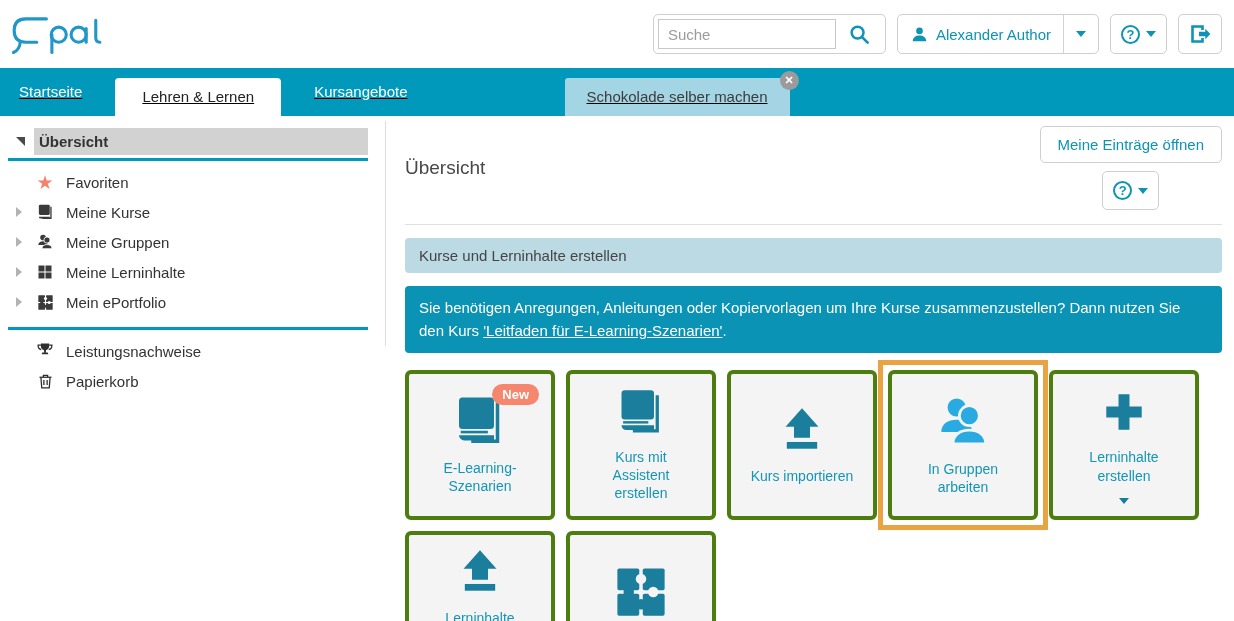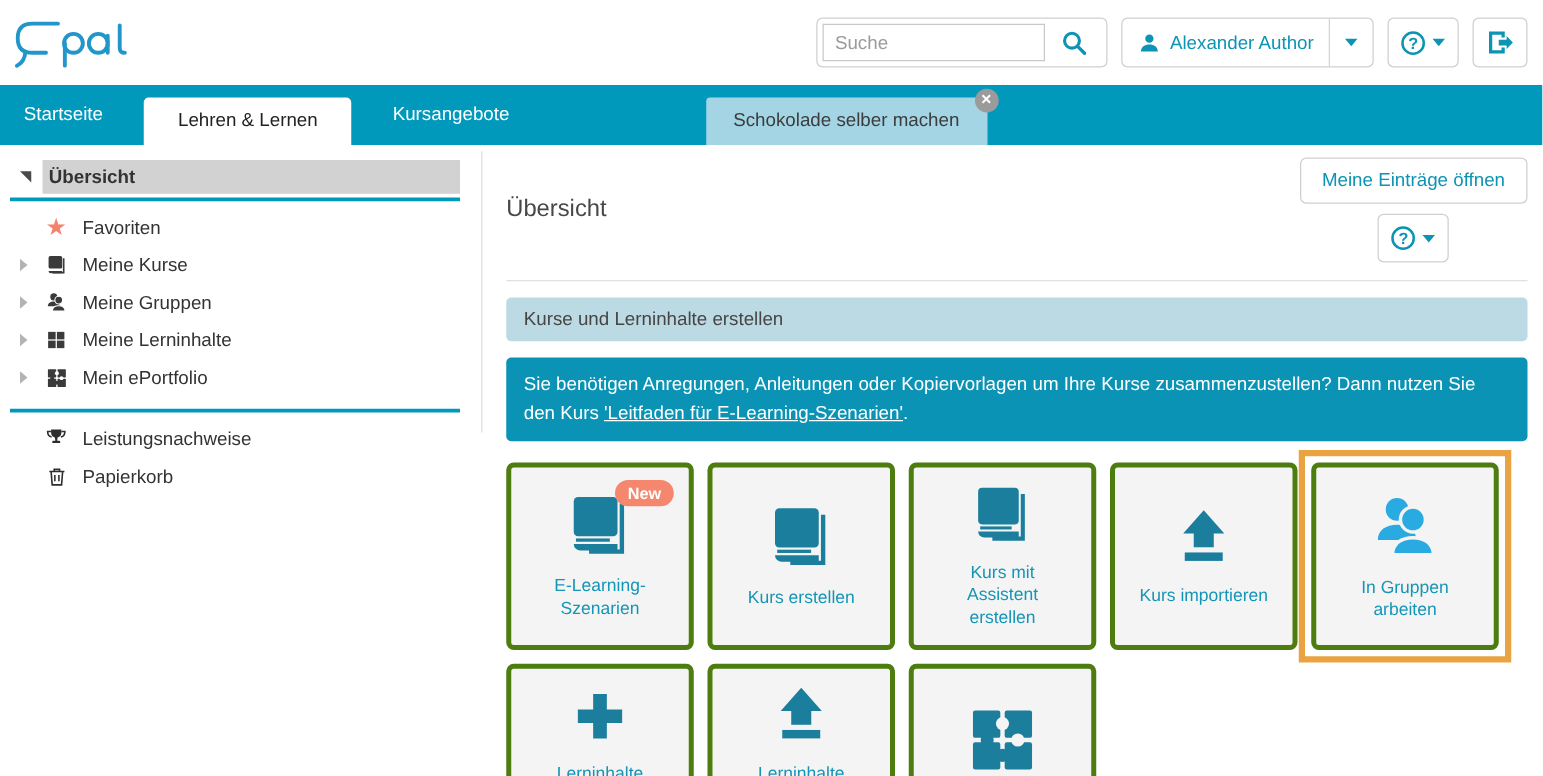--- a/index.html
+++ b/index.html
@@ -24,21 +24,21 @@
   .user-main { display:flex; align-items:center; gap:7px; padding:0 12px; height:100%; }
   .user-caret { border-left:1px solid #d4d4d4; height:100%; display:flex; align-items:center; padding:0 12px; }
   .caret-down { width:0; height:0; border-left:5px solid transparent; border-right:5px solid transparent;
                 border-top:6px solid #0d94b4; }
   .help-btn { padding:0 10px; gap:6px; }
   .qcircle { width:19px; height:19px; border:2px solid #0d94b4; border-radius:50%; display:inline-flex;
              align-items:center; justify-content:center; font-size:13px; font-weight:bold; color:#0d94b4; }
   .logout-btn { padding:0 9px; }
 
   
-  .navbar { height:48px; background:#0099bc; display:flex; padding-left:2px; }
+  .navbar { height:48px; background:#0099bc; display:flex; padding-left:2px;text-decoration:underline; }
   .nav-item { line-height:48px; padding:0 17px; color:#fff; font-size:15px; cursor:pointer; white-space:nowrap; }
   .nav-tab-active { margin:10px 16px 0 16px; height:38px; line-height:38px; background:#fff; color:#222;
                     border-radius:4px 4px 0 0; padding:0 27px; font-size:15px; cursor:pointer; }
   .course-tab { margin-left:140px; margin-top:10px; height:38px; line-height:38px; background:#a3d5e5;
                 color:#3c3c3c; border-radius:3px 3px 0 0; padding:0 22px; font-size:15px; position:relative;
                 cursor:pointer; white-space:nowrap; }
   .tab-close { position:absolute; top:-7px; right:-9px; width:19px; height:19px; border-radius:50%;
                background:#9b9b9b; color:#fff; font-size:11px; font-weight:bold; display:flex;
                align-items:center; justify-content:center; cursor:pointer; line-height:1; }
 
@@ -292,31 +292,20 @@
           <svg width="56" height="56" viewBox="0 0 64 64" fill="#1b7e9c">
             <path d="M50 10 h4 v46 H22 v-4 h28 z"></path>
               <rect x="8" y="4" width="40" height="36" rx="4"></rect>
             <rect x="10" y="42" width="31" height="3"></rect>
               <path d="M8 47 h40 v6 H14 a6 6 0 0 1 -6 -6 z"></path>
           </svg>
           <span class="card-label">E-Learning-Szenarien</span>
         </div>
       </div>
 
-      <div class="card-wrap">
-        <div class="card">
-          <svg width="56" height="56" viewBox="0 0 64 64" fill="#1b7e9c">
-            <path d="M50 10 h4 v46 H22 v-4 h28 z"></path>
-              <rect x="8" y="4" width="40" height="36" rx="4"></rect>
-            <rect x="10" y="42" width="31" height="3"></rect>
-              <path d="M8 47 h40 v6 H14 a6 6 0 0 1 -6 -6 z"></path>
-          </svg>
-          <span class="card-label">Kurs erstellen</span>
-        </div>
-      </div>
 
       <div class="card-wrap">
         <div class="card">
           <svg width="52" height="52" viewBox="0 0 64 64" fill="#1b7e9c">
             <path d="M50 10 h4 v46 H22 v-4 h28 z"></path>
               <rect x="8" y="4" width="40" height="36" rx="4"></rect>
             <rect x="10" y="42" width="31" height="3"></rect>
               <path d="M8 47 h40 v6 H14 a6 6 0 0 1 -6 -6 z"></path>
           </svg>
           <span class="card-label label-narrow">Kurs mit Assistent erstellen</span>

